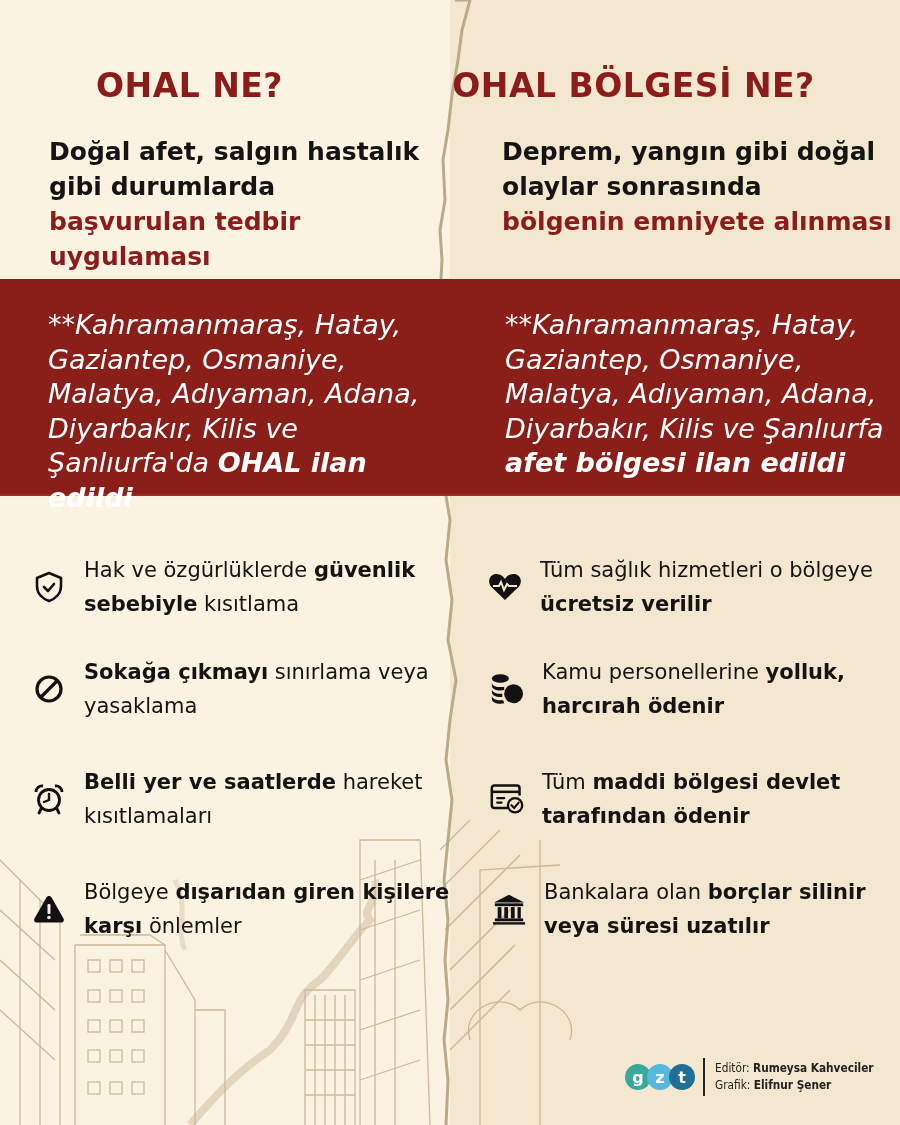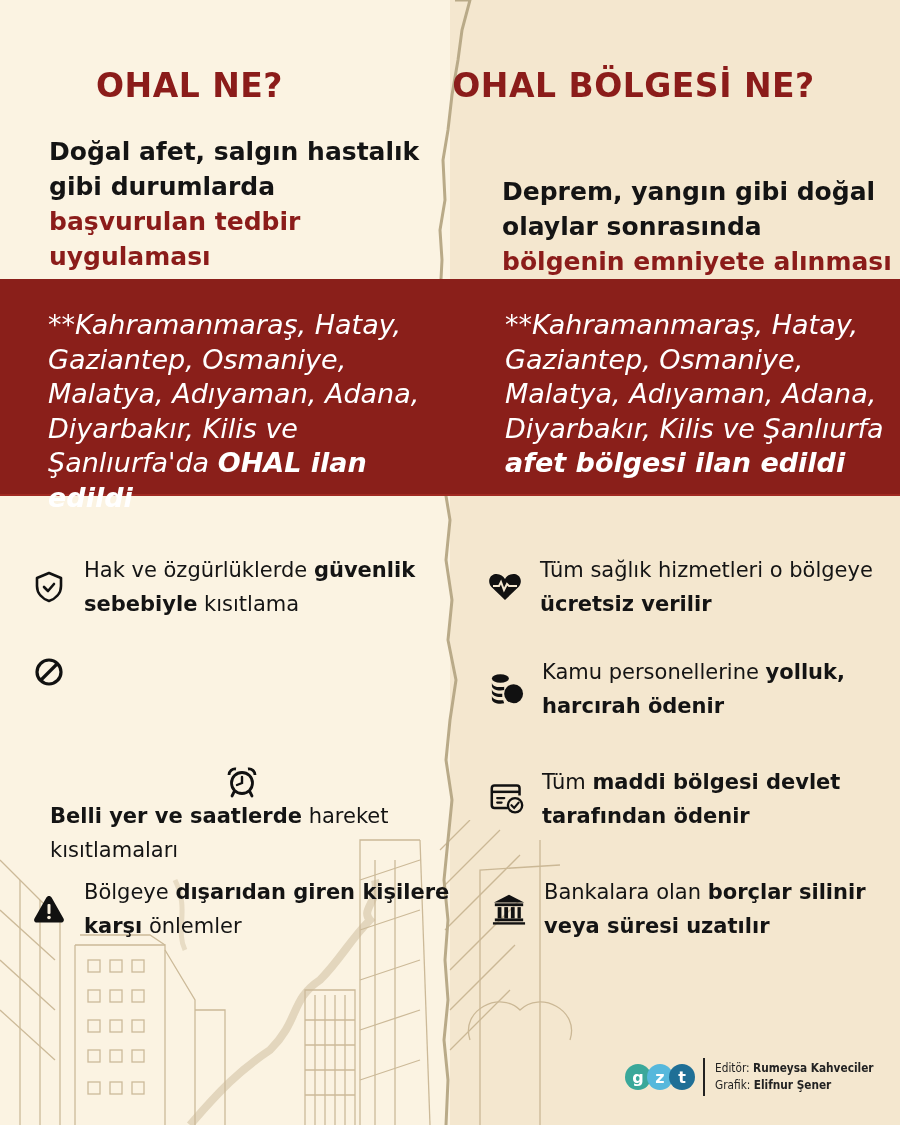--- a/index.html
+++ b/index.html
@@ -45,21 +45,21 @@
   .col.right .title { left: 0; padding-left: 0; padding-right: 2px; }
 
   .desc {
     position: absolute; top: 134px;
     font-family: "DejaVu Sans", sans-serif;
     font-size: 25px; line-height: 35px; font-weight: bold;
     color: #141414;
     width: 390px;
   }
   .col.left .desc { left: 49px; }
-  .col.right .desc { left: 52px; margin-top: 40px; }
+  .col.right .desc { left: 52px; }
   .desc .hl { color: #8b1c1a; }
 
   .band {
     position: absolute; left: 0; top: 279px; width: 900px; height: 217px;
     background: #8a1f1a;
     border-bottom: 2px solid #a02a22;
   }
   .band-text {
     position: absolute; top: 308px;
     font-family: "DejaVu Sans", sans-serif;
@@ -218,22 +218,23 @@
   </span>
   <span class="txt"><span>Hak ve özgürlüklerde </span><b>güvenlik sebebiyle</b><span> kısıtlama</span></span>
 </div>
 <div class="item" style="left:32px; top:655px;">
   <span class="icon">
     <svg width="30" height="30" viewBox="0 0 30 30">
         <circle cx="15" cy="15" r="12" fill="none" stroke="#111" stroke-width="3.2"></circle>
         <path d="M7 23 L23 7" stroke="#111" stroke-width="3.2"></path>
       </svg>
   </span>
-</div>
-<div class="item" style="left:32px; top:765px;flex-direction:column;">
+  <span class="txt"><span></span><b>Sokağa çıkmayı</b><span> sınırlama veya yasaklama</span></span>
+</div>
+<div class="item" style="left:32px; top:765px;">
   <span class="icon">
     <svg width="32" height="32" viewBox="0 0 32 32">
         <circle cx="16" cy="17" r="10.5" fill="none" stroke="#111" stroke-width="2.8"></circle>
         <path d="M16 11 L16 17 L11 19" fill="none" stroke="#111" stroke-width="2.4" stroke-linecap="round"></path>
         <path d="M3 9 A6 6 0 0 1 10 3" fill="none" stroke="#111" stroke-width="2.8"></path>
         <path d="M29 9 A6 6 0 0 0 22 3" fill="none" stroke="#111" stroke-width="2.8"></path>
         <path d="M8 26 L6 30 M24 26 L26 30" stroke="#111" stroke-width="2.8" stroke-linecap="round"></path>
       </svg>
   </span>
   <span class="txt"><span></span><b>Belli yer ve saatlerde</b><span> hareket kısıtlamaları</span></span>

